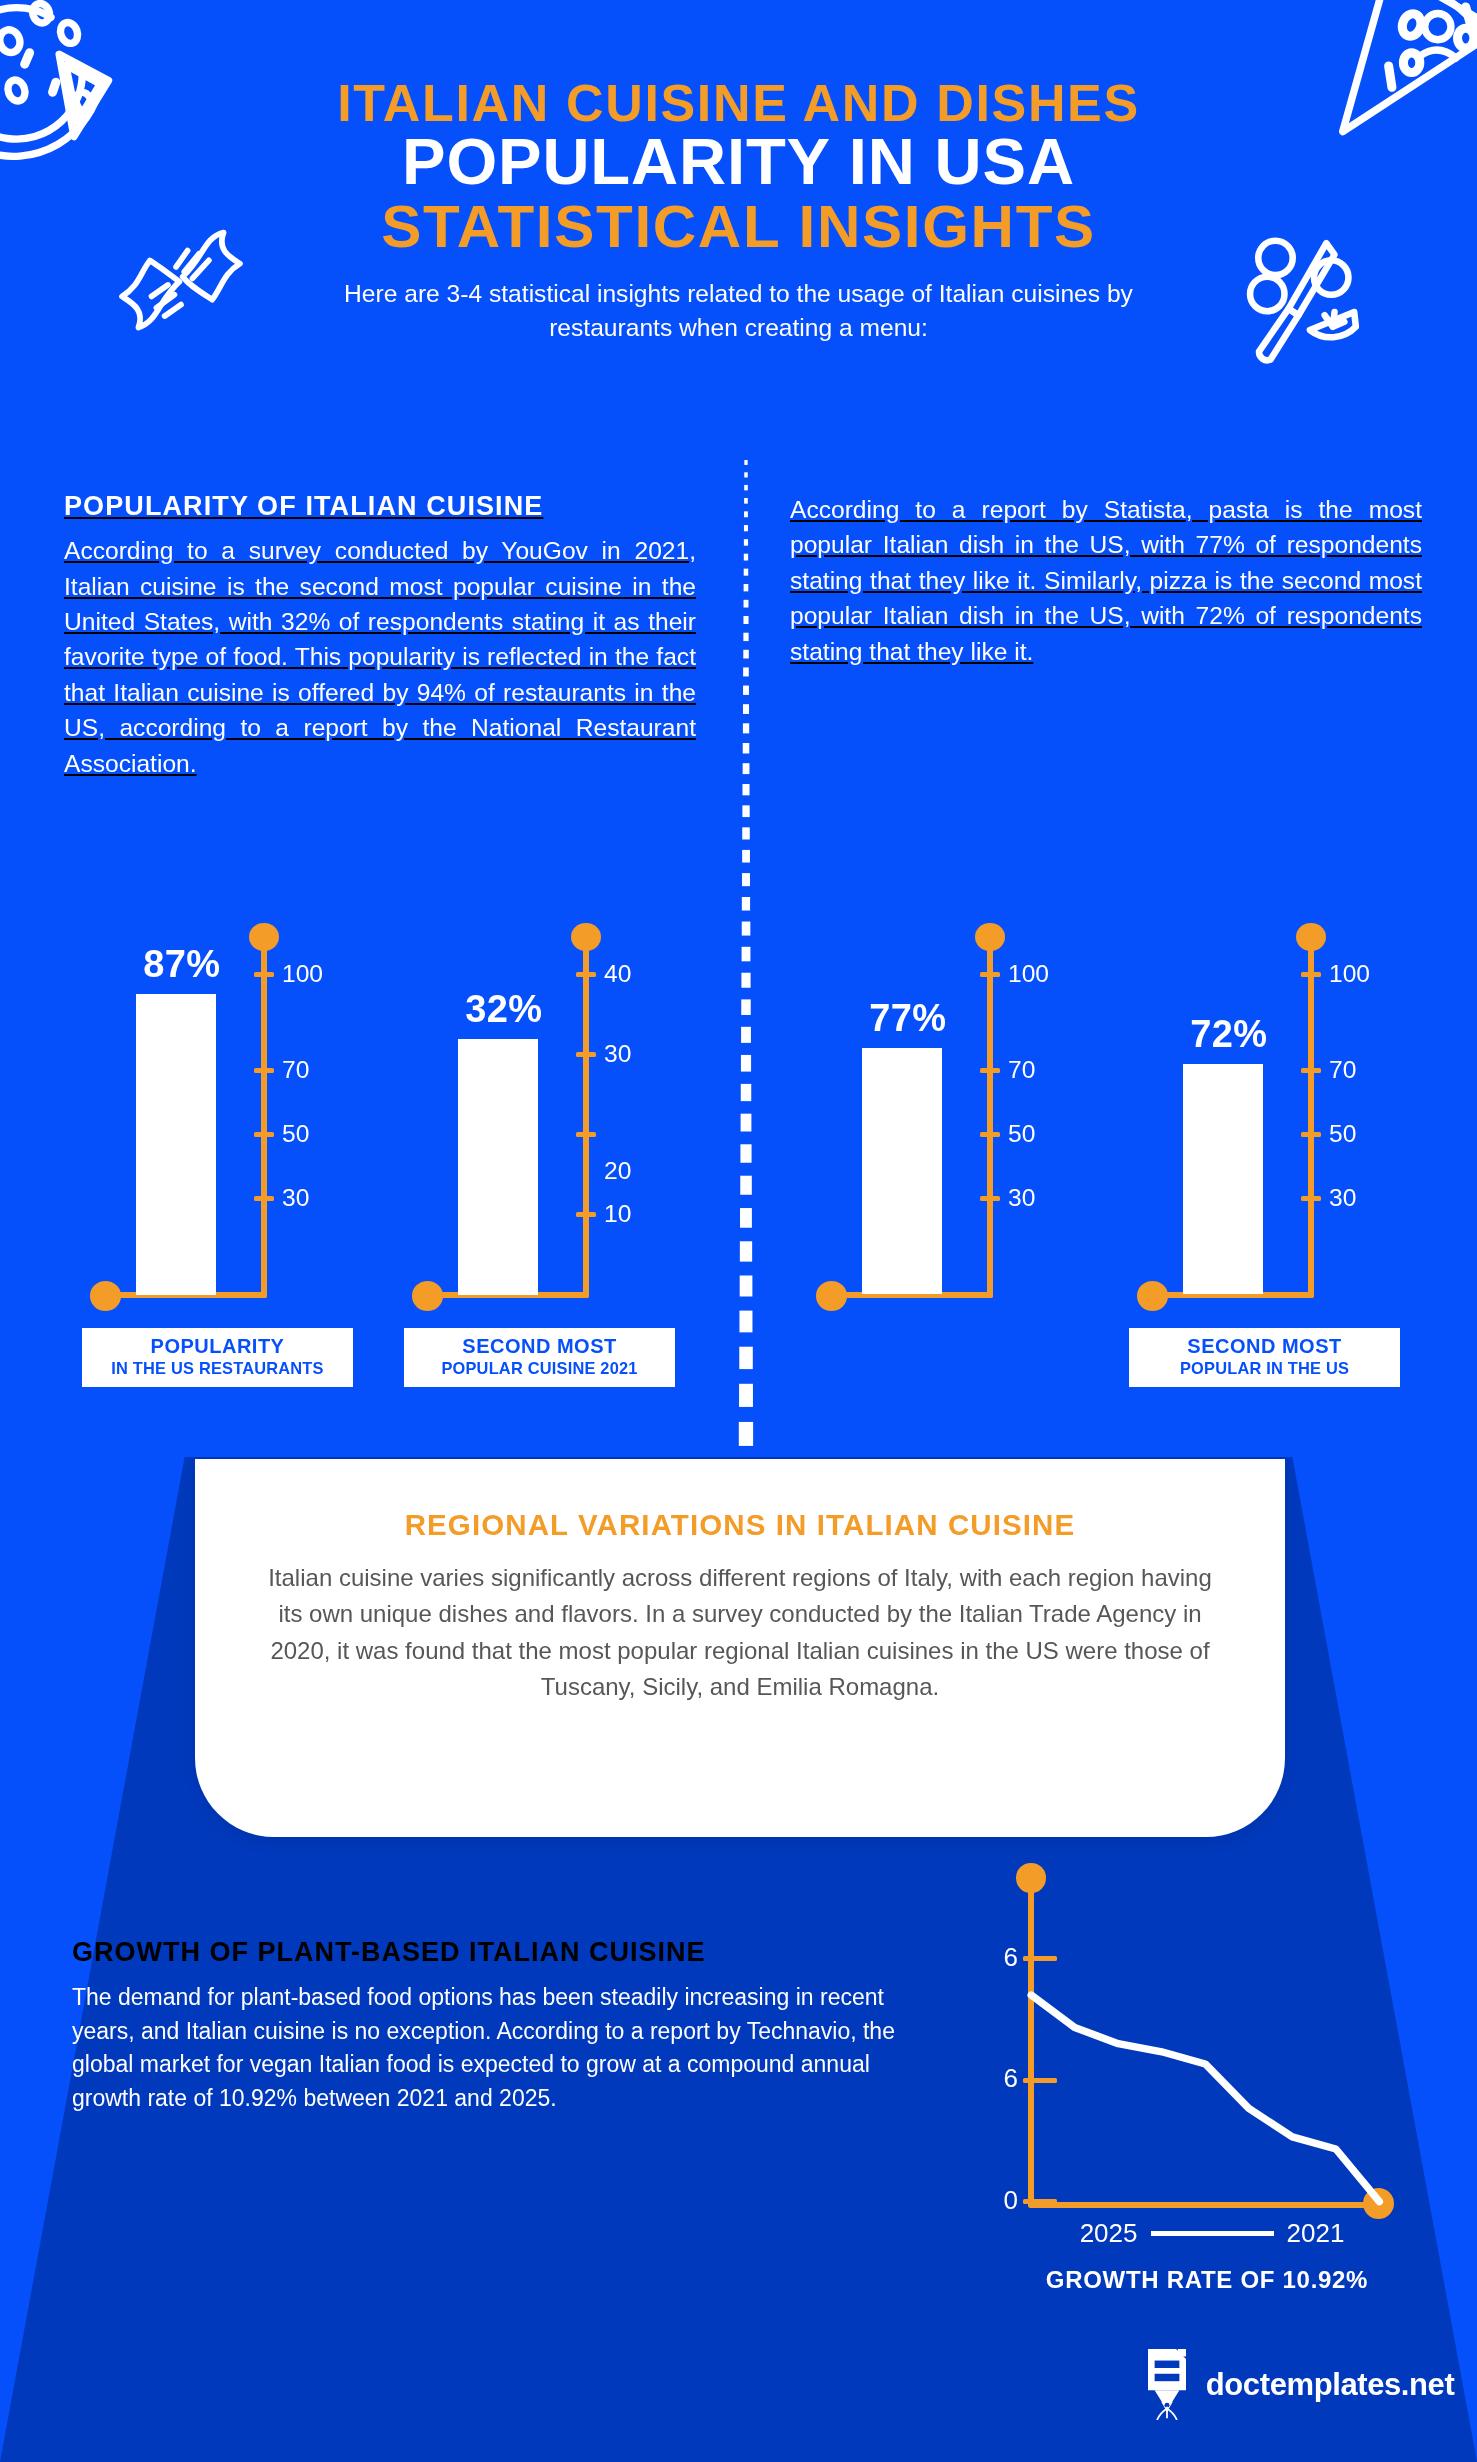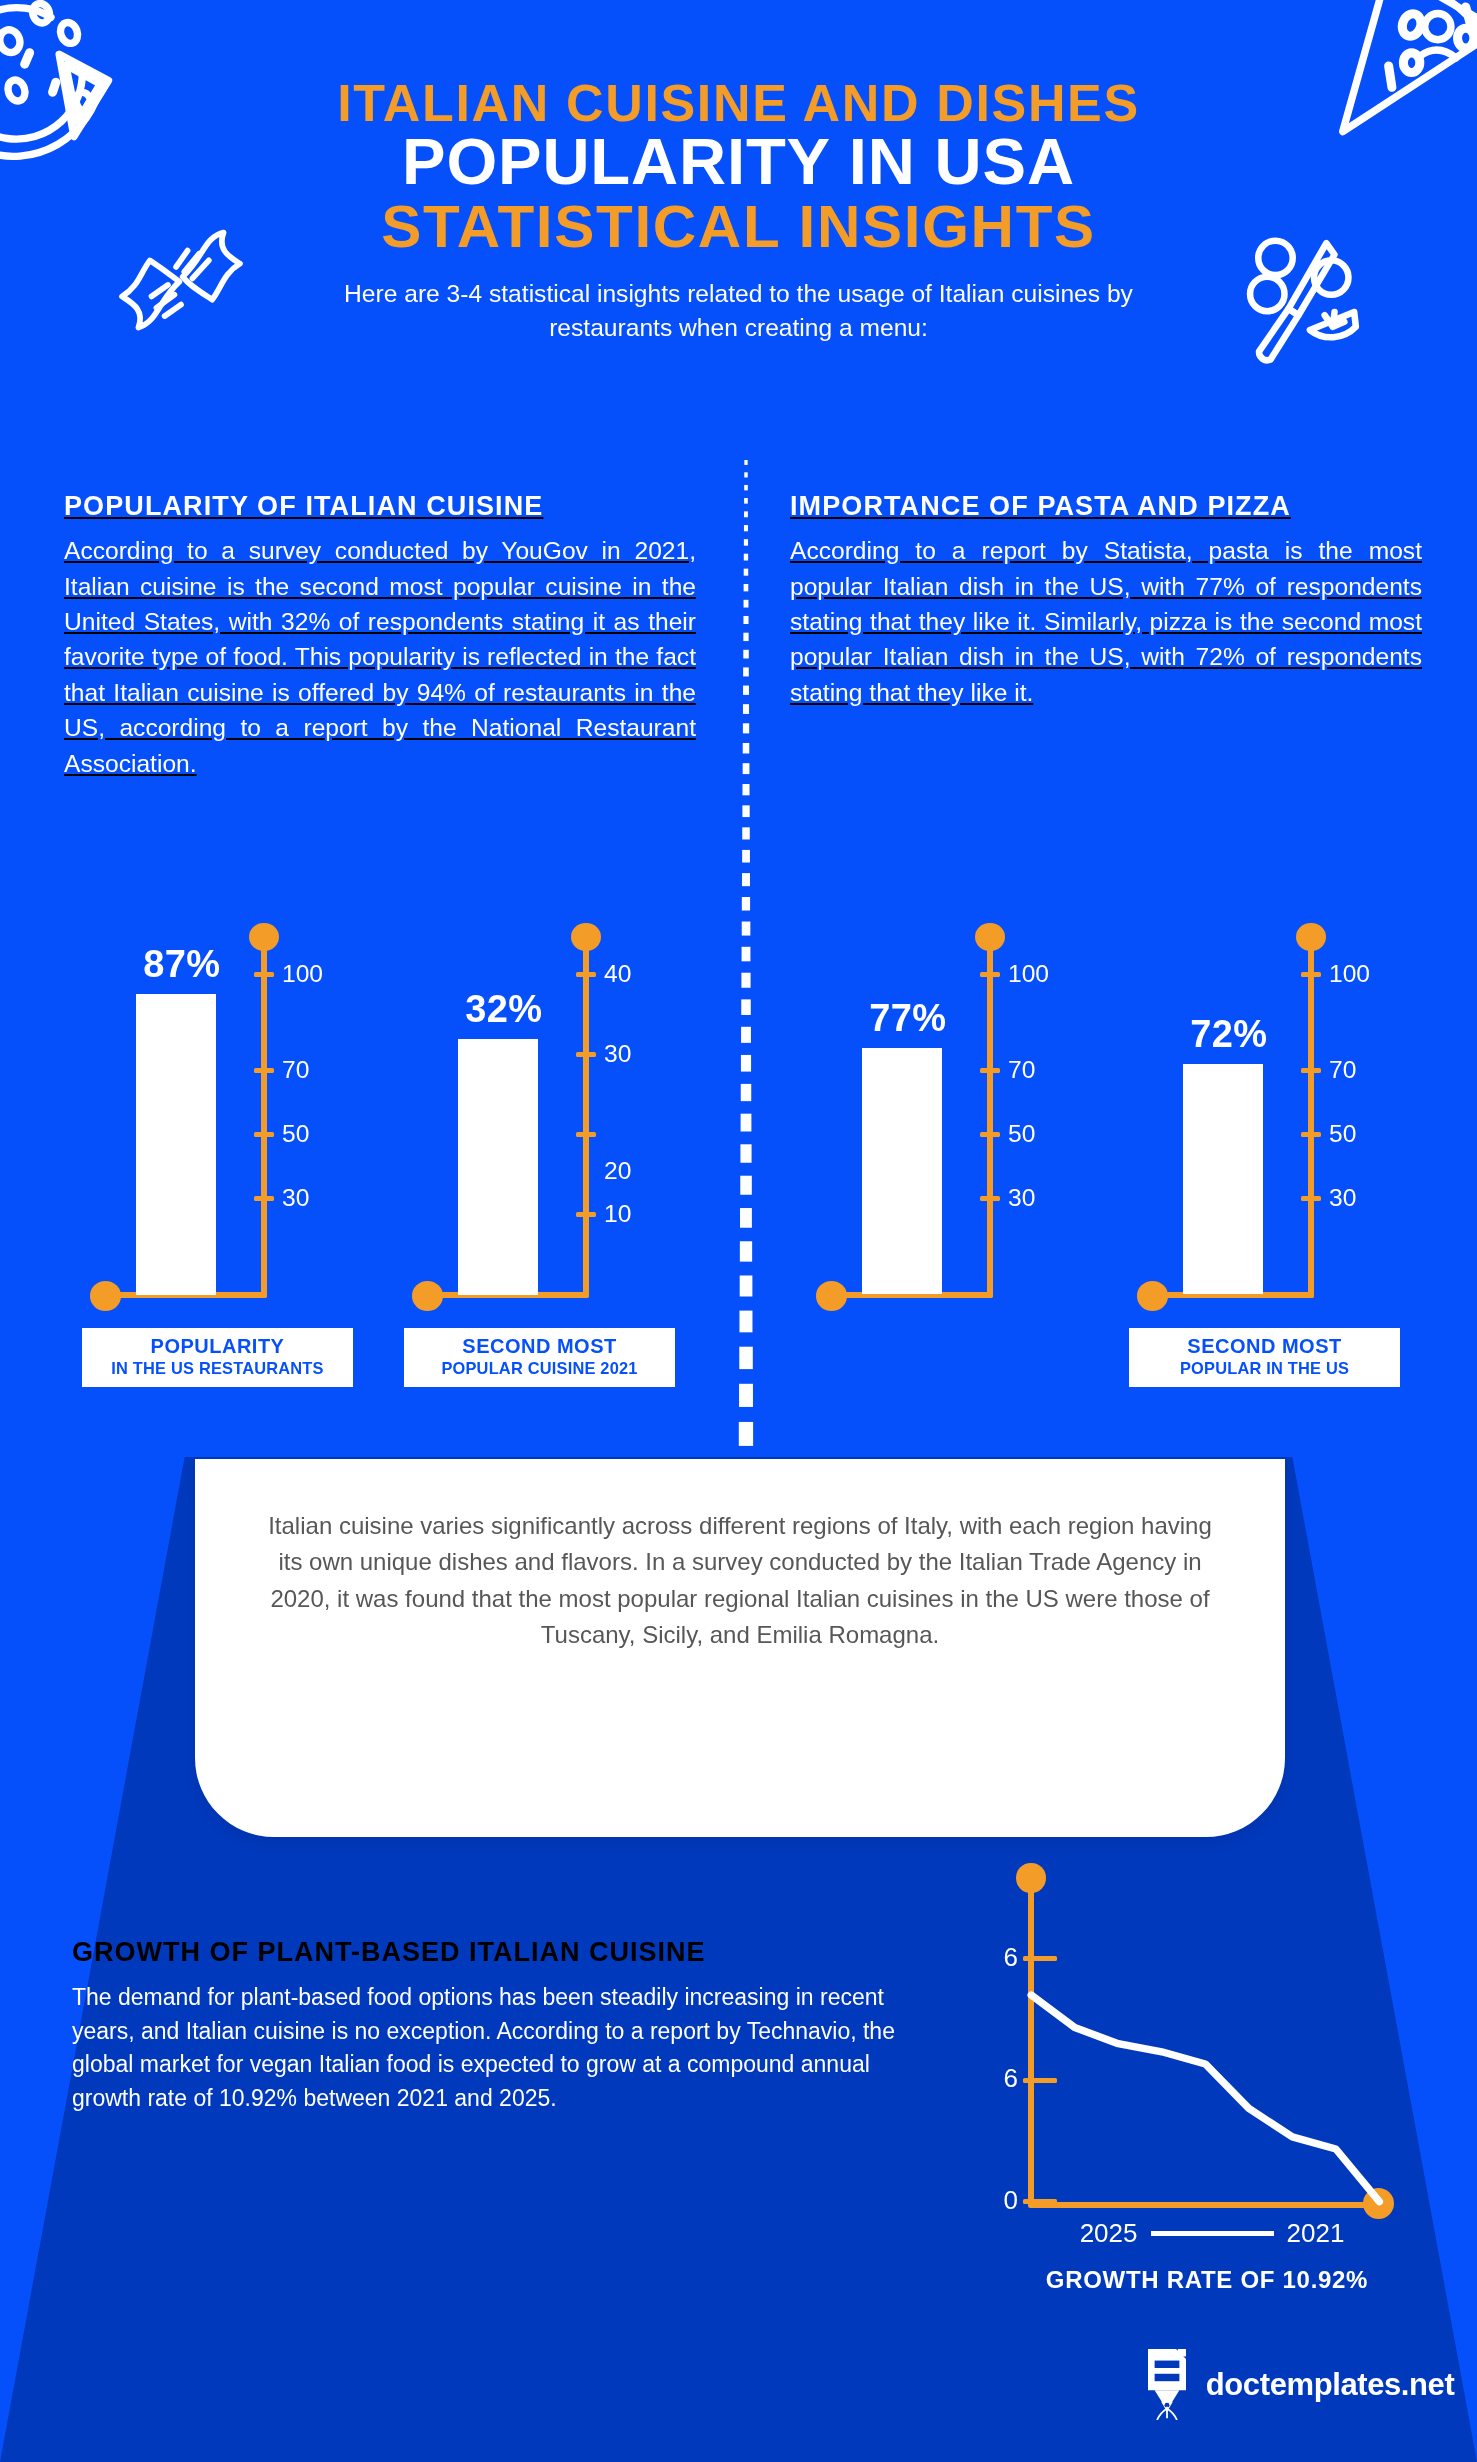--- a/index.html
+++ b/index.html
@@ -263,21 +263,20 @@
       <rect x="2.2" y="1172.4" width="17.5" height="29.2"></rect>
     </g>
 </svg>
 
 <section id="columns">
   <div class="col" id="col-left">
     <h2 class="col-heading">POPULARITY OF ITALIAN CUISINE</h2>
     <p class="col-body">According to a survey conducted by YouGov in 2021, Italian cuisine is the second most popular cuisine in the United States, with 32% of respondents stating it as their favorite type of food. This popularity is reflected in the fact that Italian cuisine is offered by 94% of restaurants in the US, according to a report by the National Restaurant Association.</p>
   </div>
   <div class="col" id="col-right">
-    <h2 class="col-heading">IMPORTANCE OF PASTA AND PIZZA</h2>
     <p class="col-body">According to a report by Statista, pasta is the most popular Italian dish in the US, with 77% of respondents stating that they like it. Similarly, pizza is the second most popular Italian dish in the US, with 72% of respondents stating that they like it.</p>
   </div>
 </section>
 
 <section id="charts">
   <div class="bar-unit" id="chart-0">
     <div class="bar-plot">
       <div class="axis-dot-top"></div>
       <div class="axis-v"></div>
       <div class="axis-h"></div>
@@ -367,20 +366,21 @@
       <div class="bar-value" style="top: 95px;">72%</div>
     </div>
     <div class="bar-caption">
       <div class="bar-caption-main">SECOND MOST</div>
       <div class="bar-caption-sub">POPULAR IN THE US</div>
     </div>
   </div>
 </section>
 
 <section id="regional-card">
+  <h2 id="regional-title">REGIONAL VARIATIONS IN ITALIAN CUISINE</h2>
   <p id="regional-body">Italian cuisine varies significantly across different regions of Italy, with each region having its own unique dishes and flavors. In a survey conducted by the Italian Trade Agency in 2020, it was found that the most popular regional Italian cuisines in the US were those of Tuscany, Sicily, and Emilia Romagna.</p>
 </section>
 
 <section id="growth-text">
   <h2 id="growth-heading">GROWTH OF PLANT-BASED ITALIAN CUISINE</h2>
   <p id="growth-body">The demand for plant-based food options has been steadily increasing in recent years, and Italian cuisine is no exception. According to a report by Technavio, the global market for vegan Italian food is expected to grow at a compound annual growth rate of 10.92% between 2021 and 2025.</p>
 </section>
 
 <div id="line-chart">
   <div id="lc-dot-top"></div>

